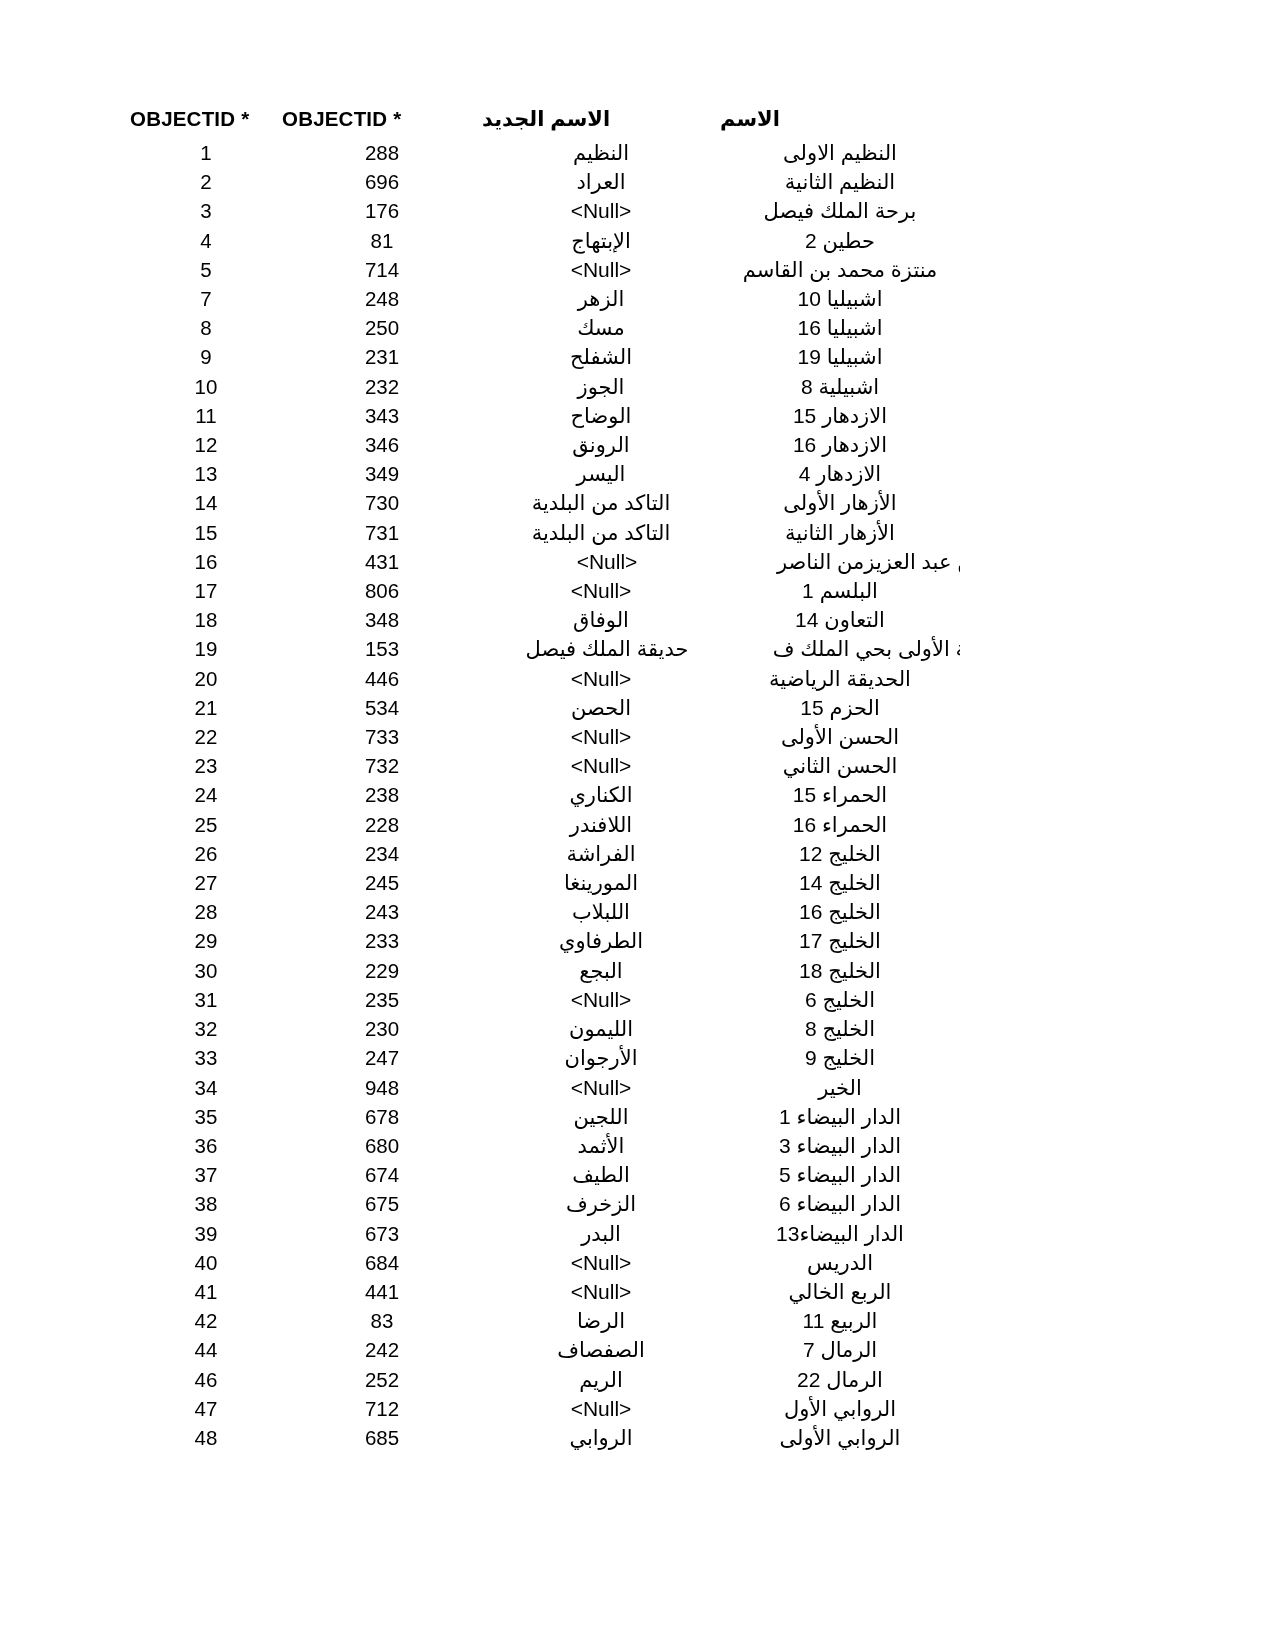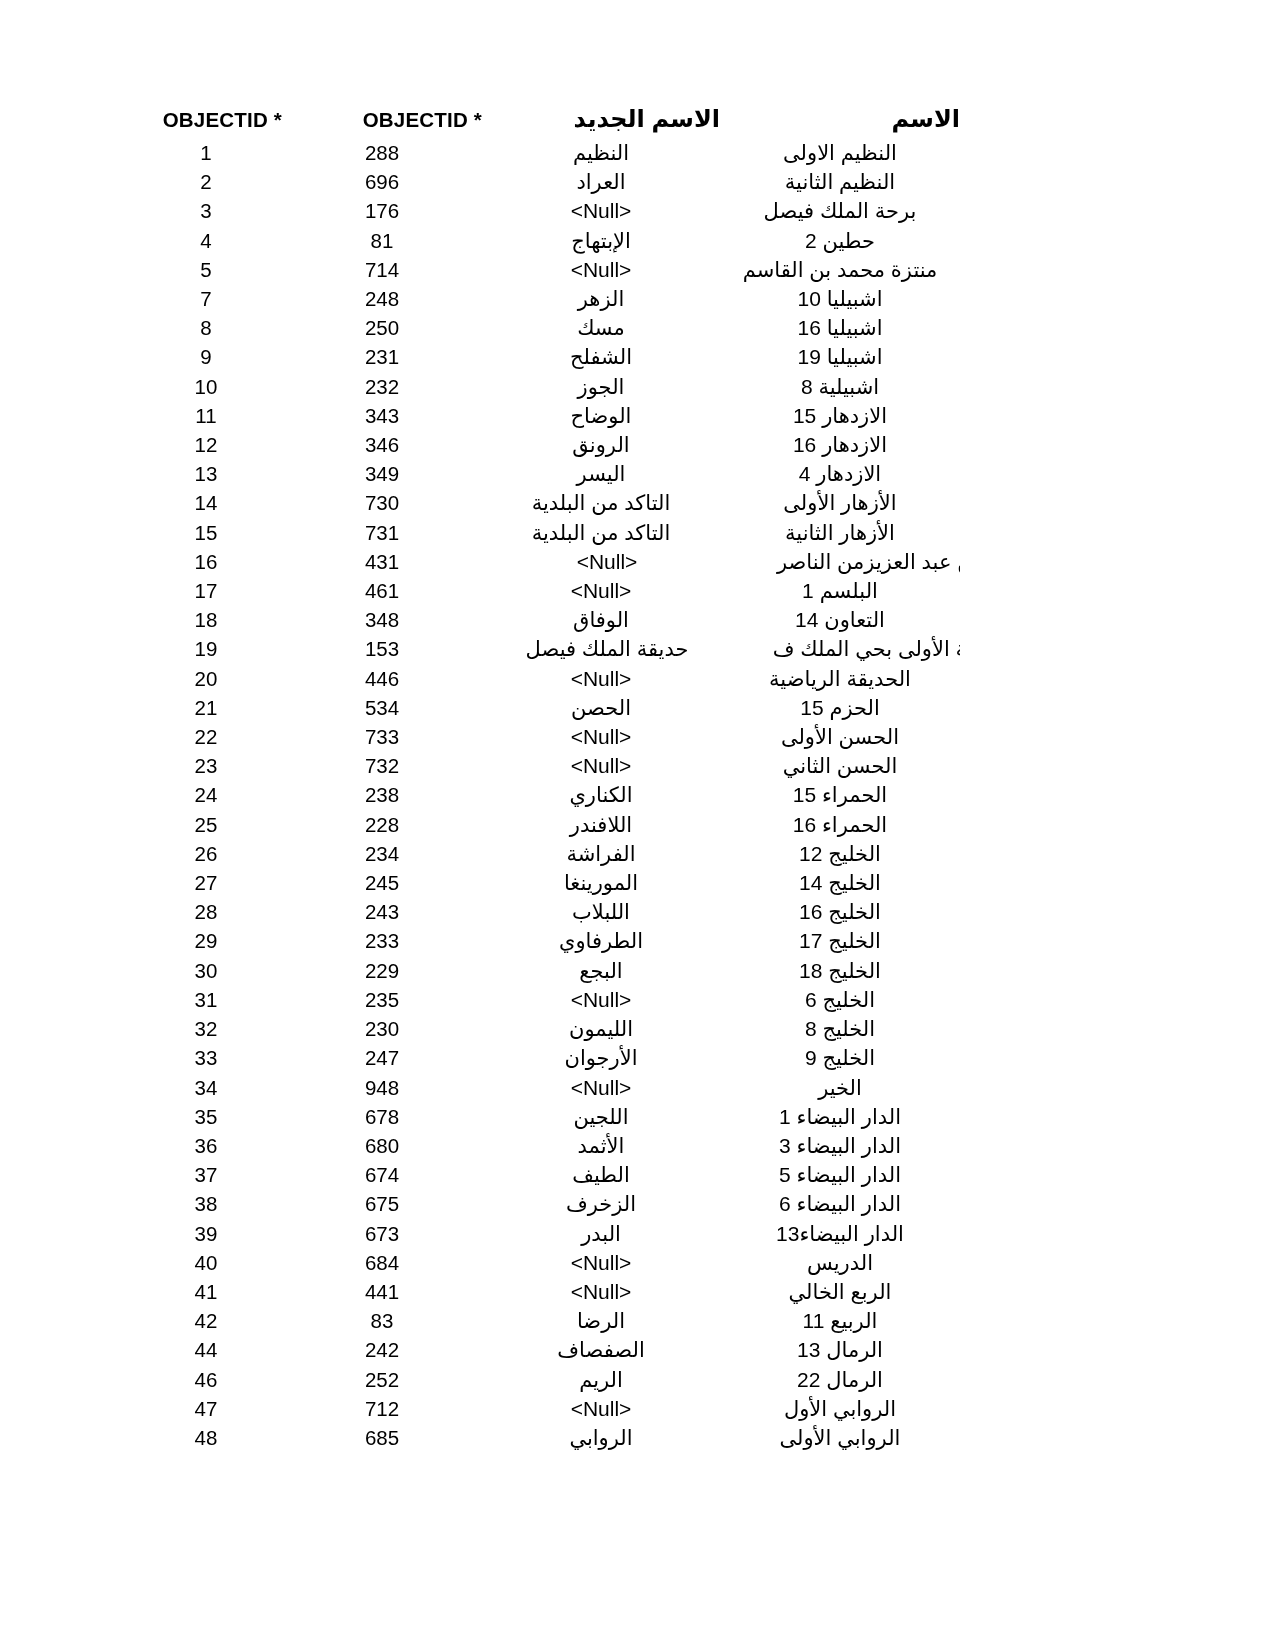--- a/index.html
+++ b/index.html
@@ -48,30 +48,30 @@
   col.c-seq   { width: 152px; }
   col.c-oid   { width: 200px; }
   col.c-newnm { width: 238px; }
   col.c-name  { width: 240px; }
 
   thead th {
     font-weight: bold;
     font-size: 20.5px;
     line-height: 30px;
     height: 34px;
-    text-align: right;
+    text-align: left;
   }
   thead th.h-seq,
   thead th.h-oid {
     letter-spacing: 0.2px;
   }
   thead th.h-newnm,
   thead th.h-name {
     direction: rtl;
-    font-size: 24px;
+    font-size: 21px;
   }
 
   tbody td {
     font-size: 21px;
     line-height: 29.2px;
     height: 29.2px;
     text-align: center;
   }
   tbody td.v-seq,
   tbody td.v-oid {
@@ -213,21 +213,21 @@
             <td class="v-name">الأزهار الثانية</td>
           </tr>
           <tr class="overflow-row">
             <td class="v-seq">16</td>
             <td class="v-oid">431</td>
             <td class="v-newnm"><span class="bleed">&lt;Null&gt;</span></td>
             <td class="v-name"><span class="bleed">بن عبد العزيزمن الناصر</span></td>
           </tr>
           <tr>
             <td class="v-seq">17</td>
-            <td class="v-oid">461</td>
+            <td class="v-oid">806</td>
             <td class="v-newnm null-val">&lt;Null&gt;</td>
             <td class="v-name">البلسم 1</td>
           </tr>
           <tr>
             <td class="v-seq">18</td>
             <td class="v-oid">348</td>
             <td class="v-newnm">الوفاق</td>
             <td class="v-name">التعاون 14</td>
           </tr>
           <tr class="overflow-row">
@@ -371,21 +371,21 @@
           <tr>
             <td class="v-seq">42</td>
             <td class="v-oid">83</td>
             <td class="v-newnm">الرضا</td>
             <td class="v-name">الربيع 11</td>
           </tr>
           <tr>
             <td class="v-seq">44</td>
             <td class="v-oid">242</td>
             <td class="v-newnm">الصفصاف</td>
-            <td class="v-name">الرمال 13</td>
+            <td class="v-name">الرمال 7</td>
           </tr>
           <tr>
             <td class="v-seq">46</td>
             <td class="v-oid">252</td>
             <td class="v-newnm">الريم</td>
             <td class="v-name">الرمال 22</td>
           </tr>
           <tr>
             <td class="v-seq">47</td>
             <td class="v-oid">712</td>

